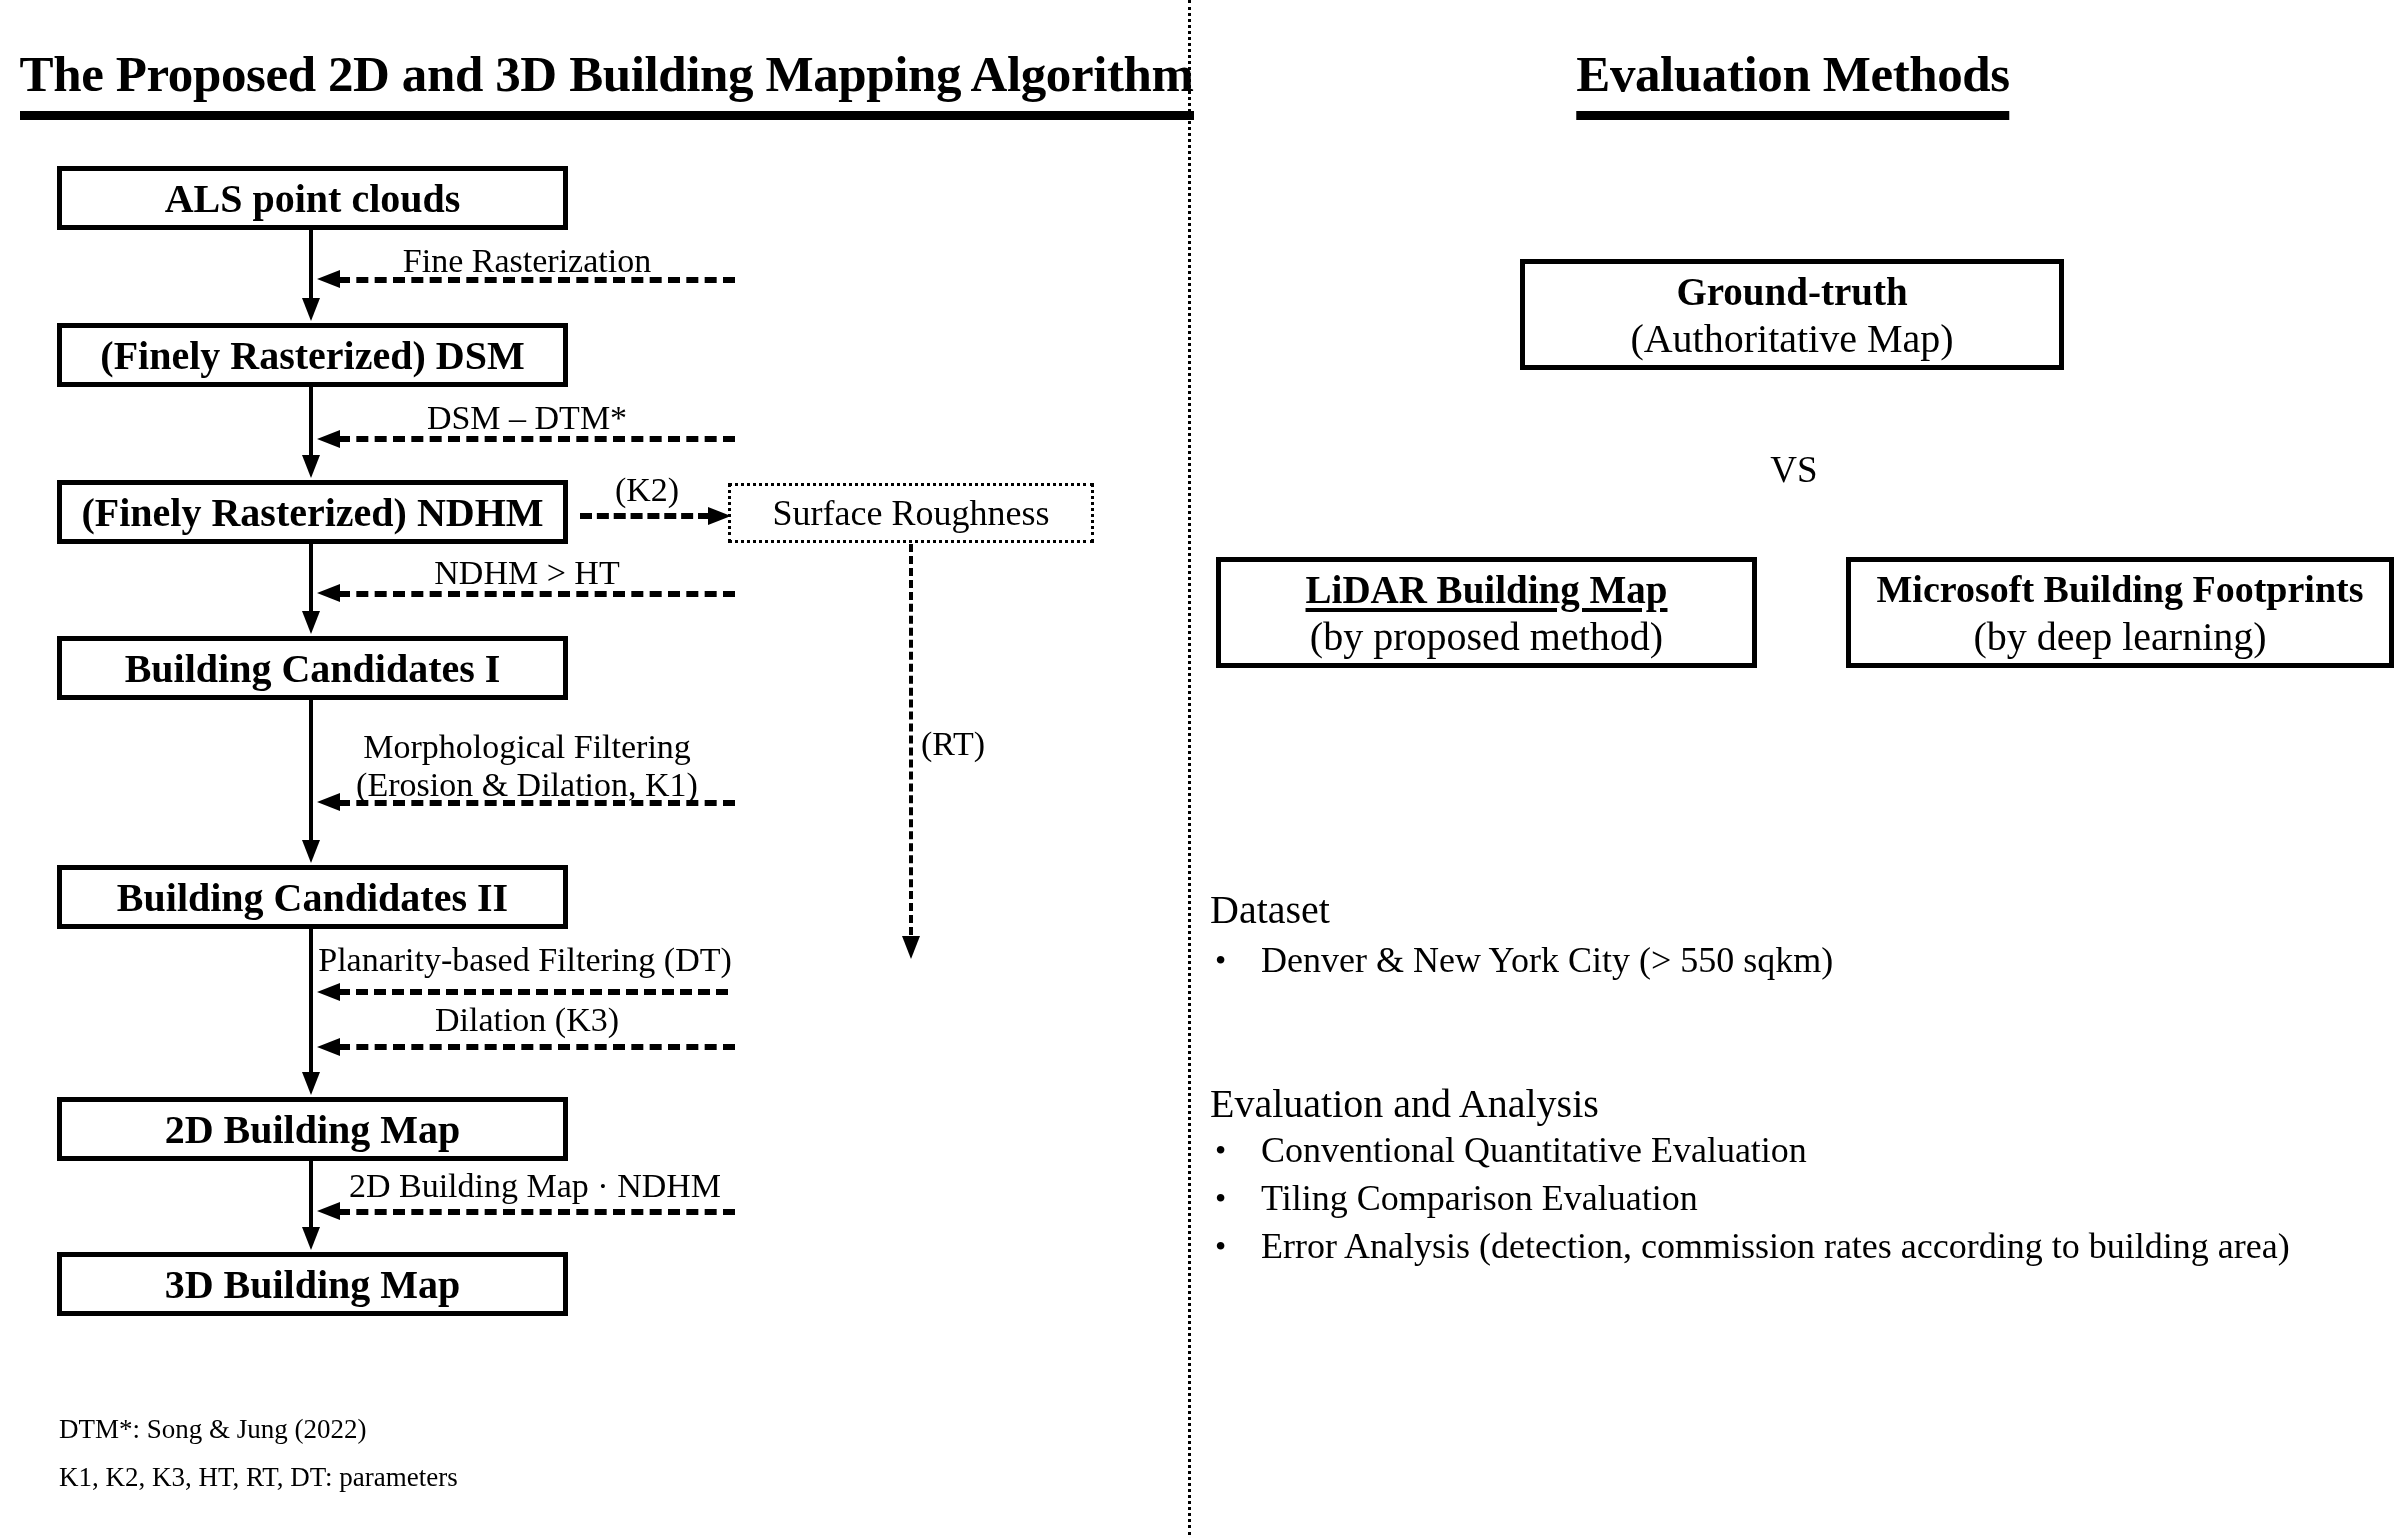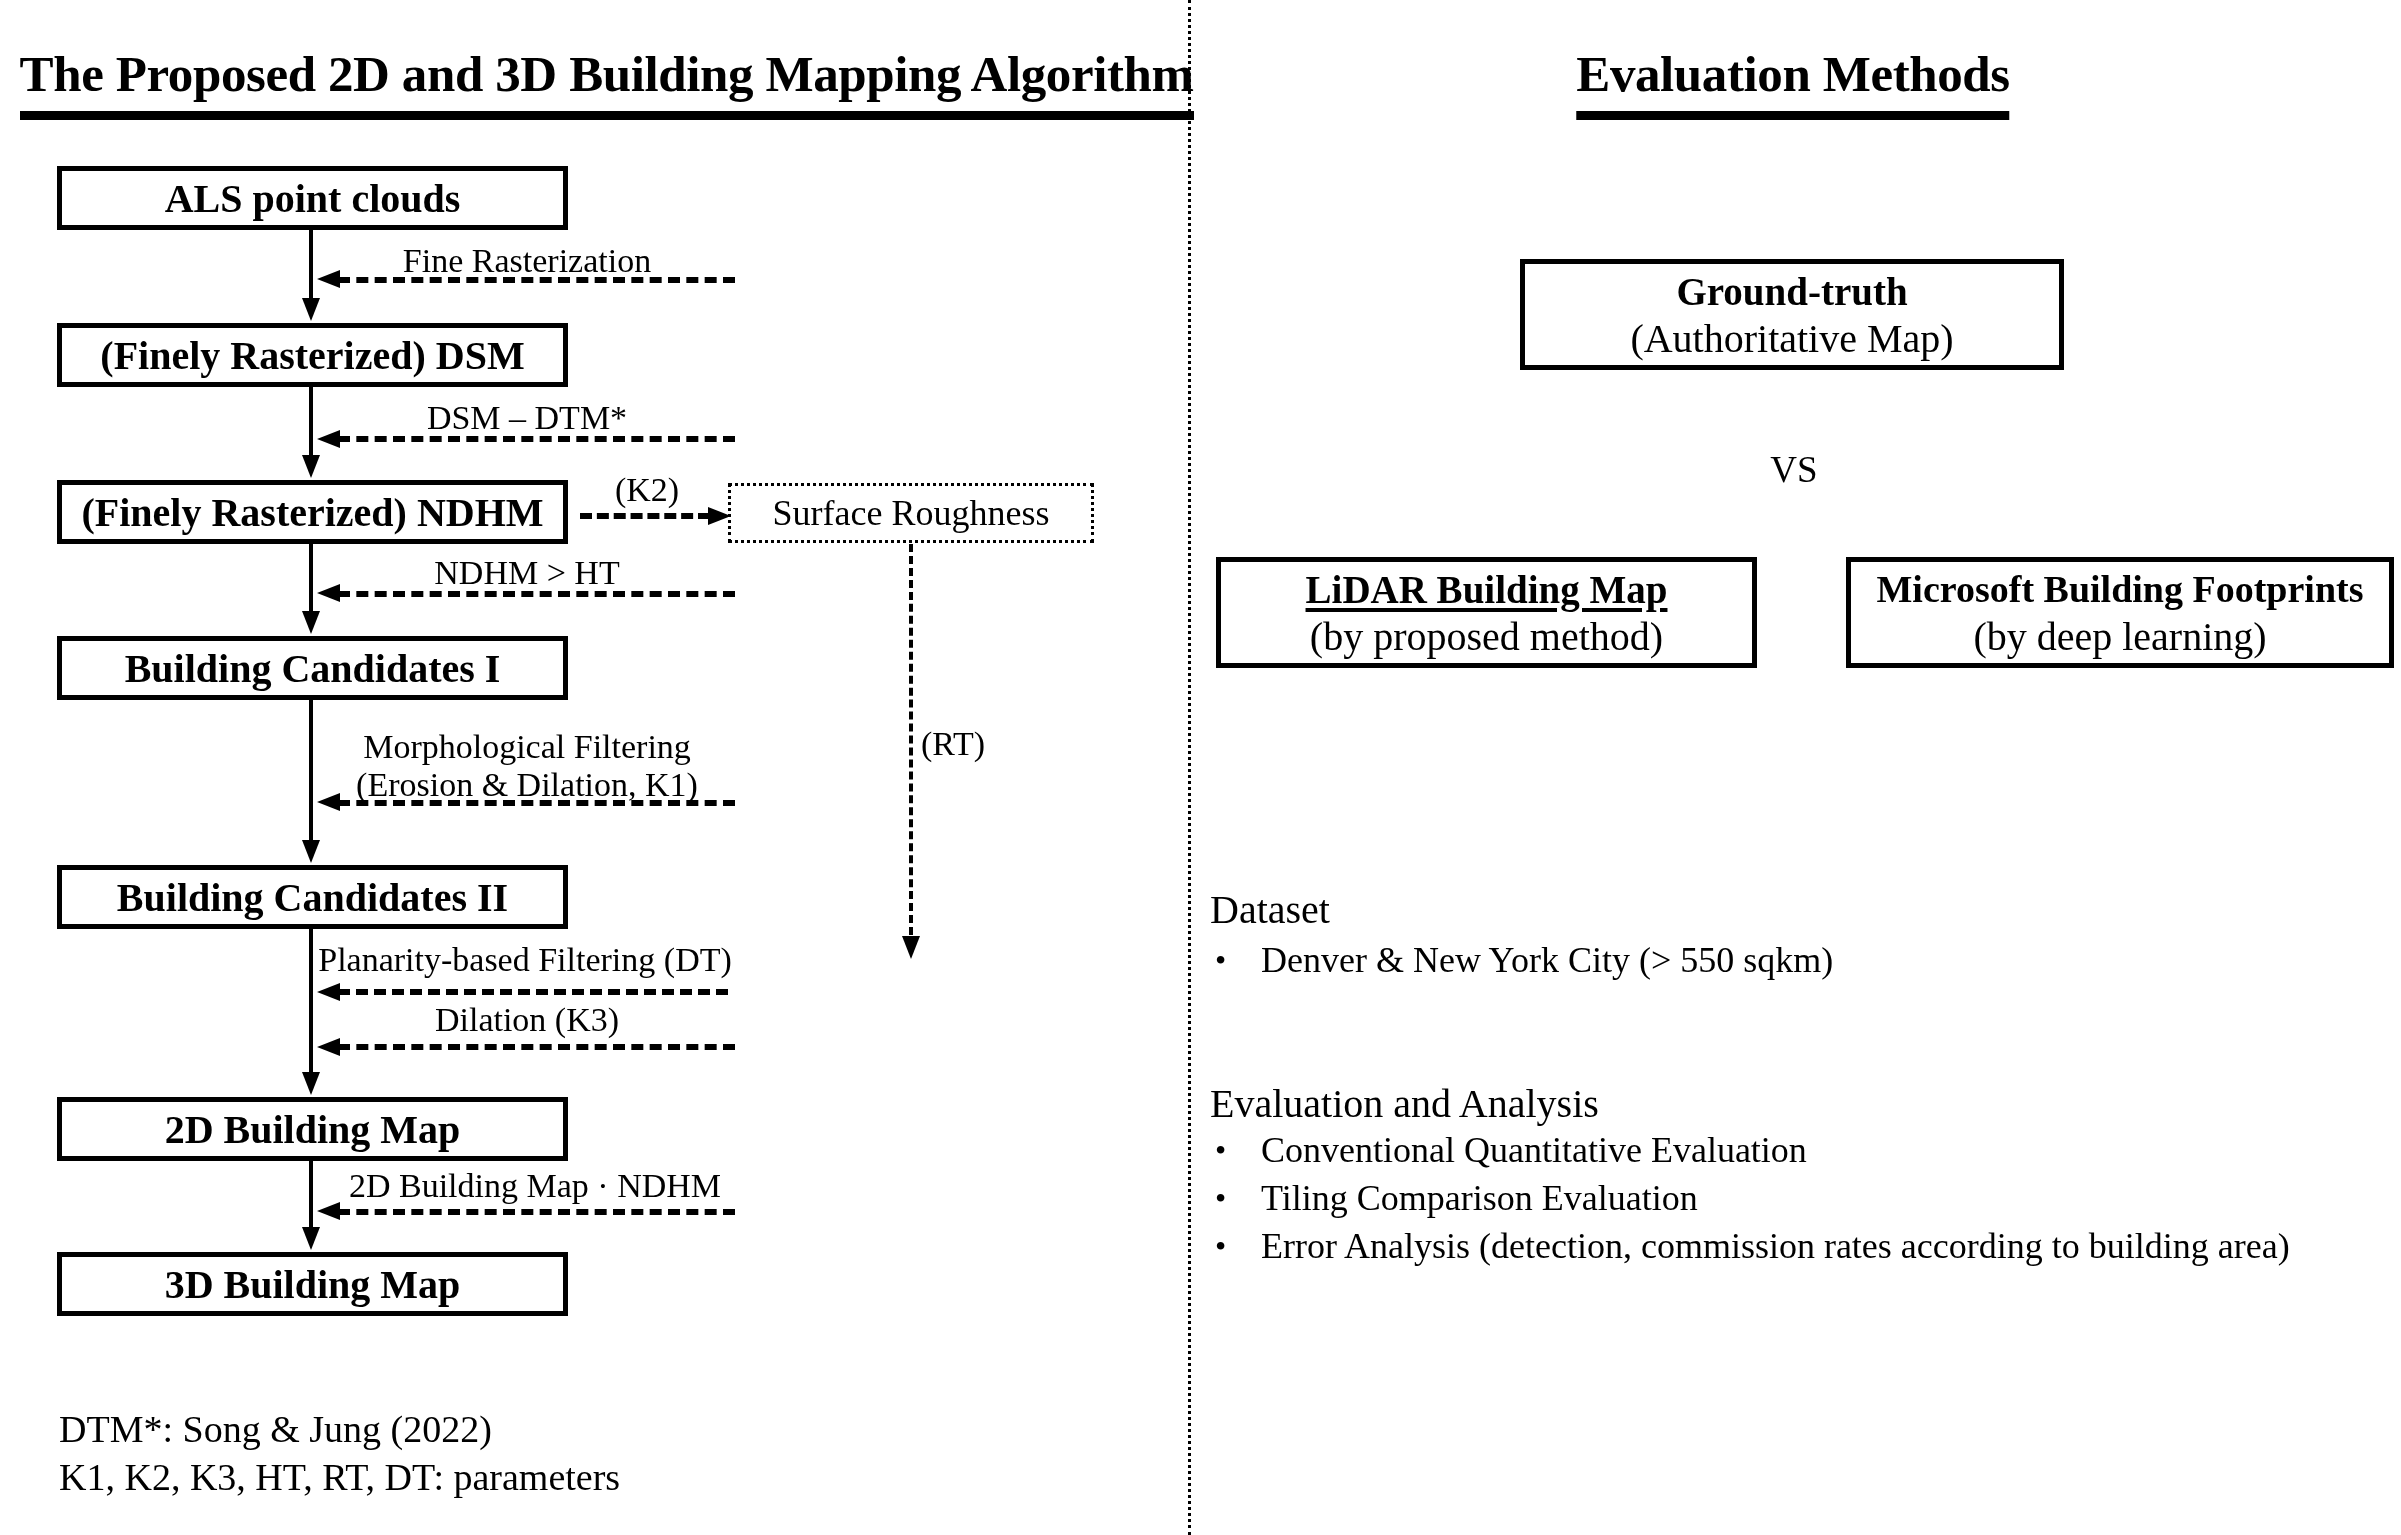--- a/index.html
+++ b/index.html
@@ -47,21 +47,21 @@
   .rbox .l1{font-weight:bold;font-size:39px;line-height:49px;white-space:nowrap;}
   .rbox .l1.ul{text-decoration:underline;text-decoration-thickness:3.6px;text-underline-offset:5.3px;}
   .rbox .l2{font-size:40px;line-height:46px;white-space:nowrap;}
 
   .sec-head{font-weight:normal;font-size:40px;white-space:nowrap;}
   .bullet-row{display:flex;align-items:flex-start;font-size:36px;line-height:48px;white-space:nowrap;}
   .bullet-dot{width:46px;flex:0 0 46px;font-size:32px;}
 
   .divider{left:1188px;top:0;height:1535px;width:0;border-left:3.6px dotted #000;}
 
-  .footnote{font-size:38px;line-height:49px;white-space:nowrap;}
+  .footnote{font-size:27px;line-height:49px;white-space:nowrap;}
 </style>
 </head>
 <body>
 
 <div id="page">
 
   <div class="abs panel-title" style="left:19.6px;top:46px;">The Proposed 2D and 3D Building Mapping Algorithm</div>
 
   <div class="abs fbox" style="top:166px;">ALS point clouds</div>
   <div class="abs fbox" style="top:323px;">(Finely Rasterized) DSM</div>

